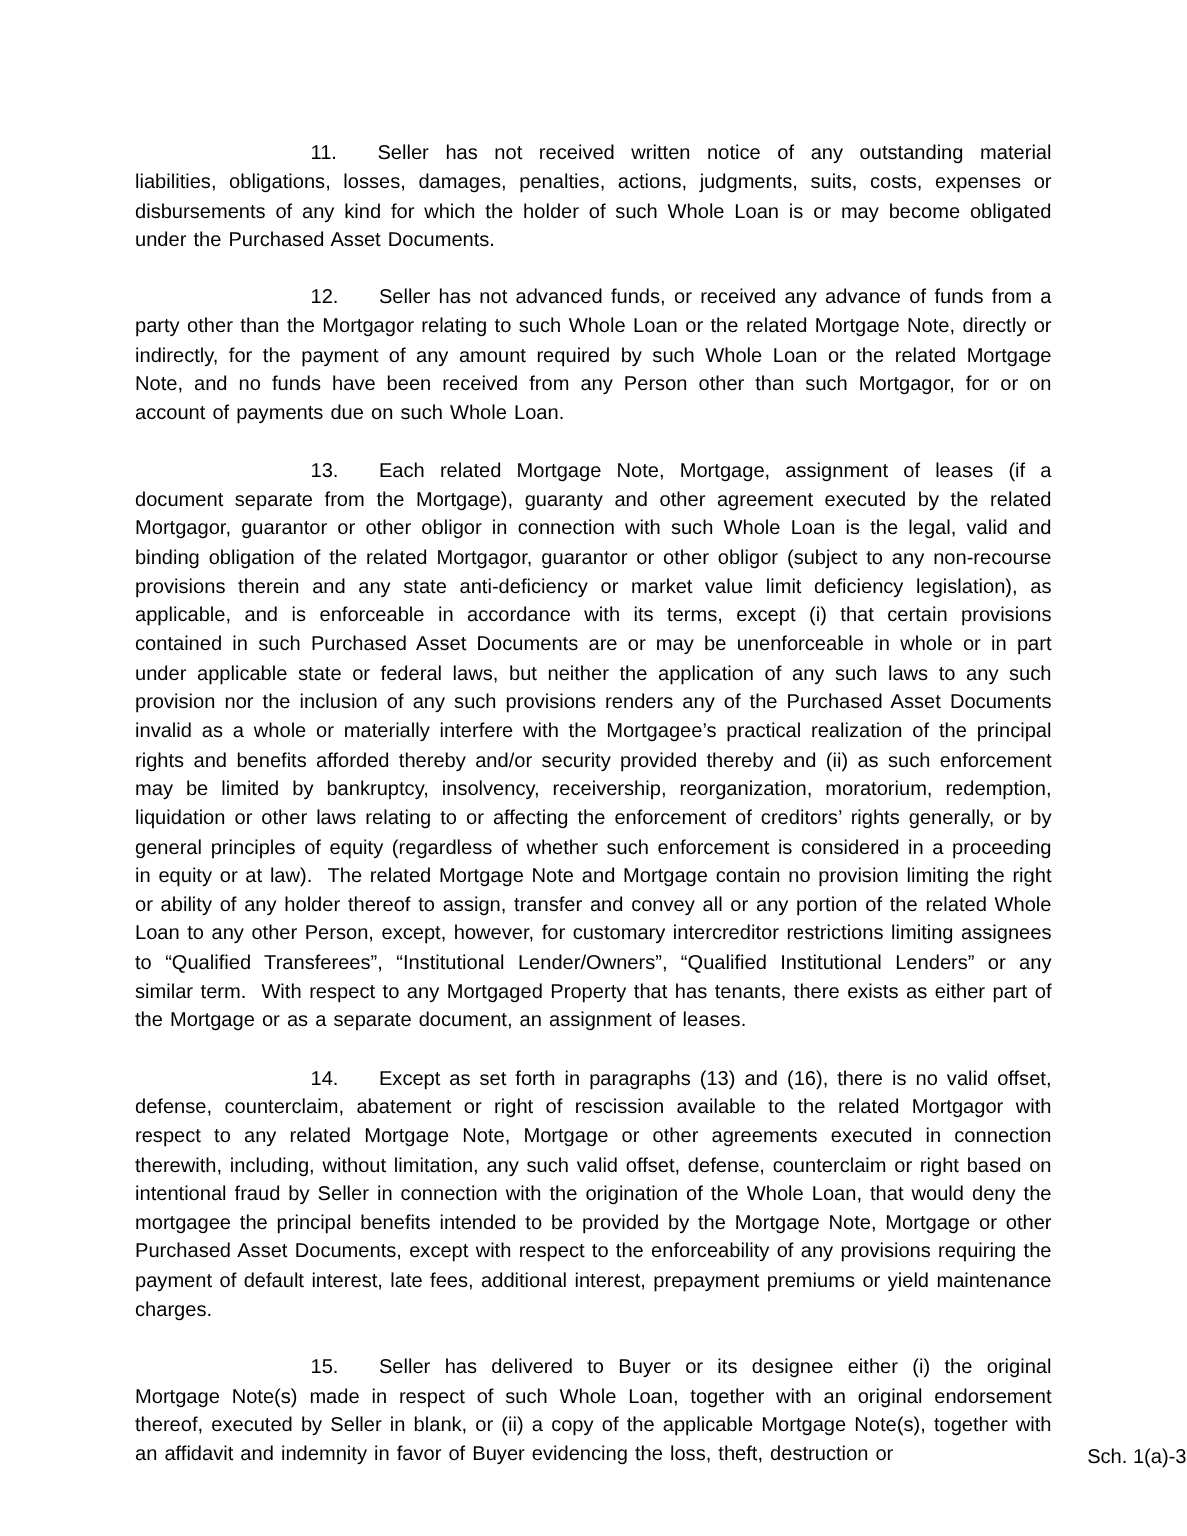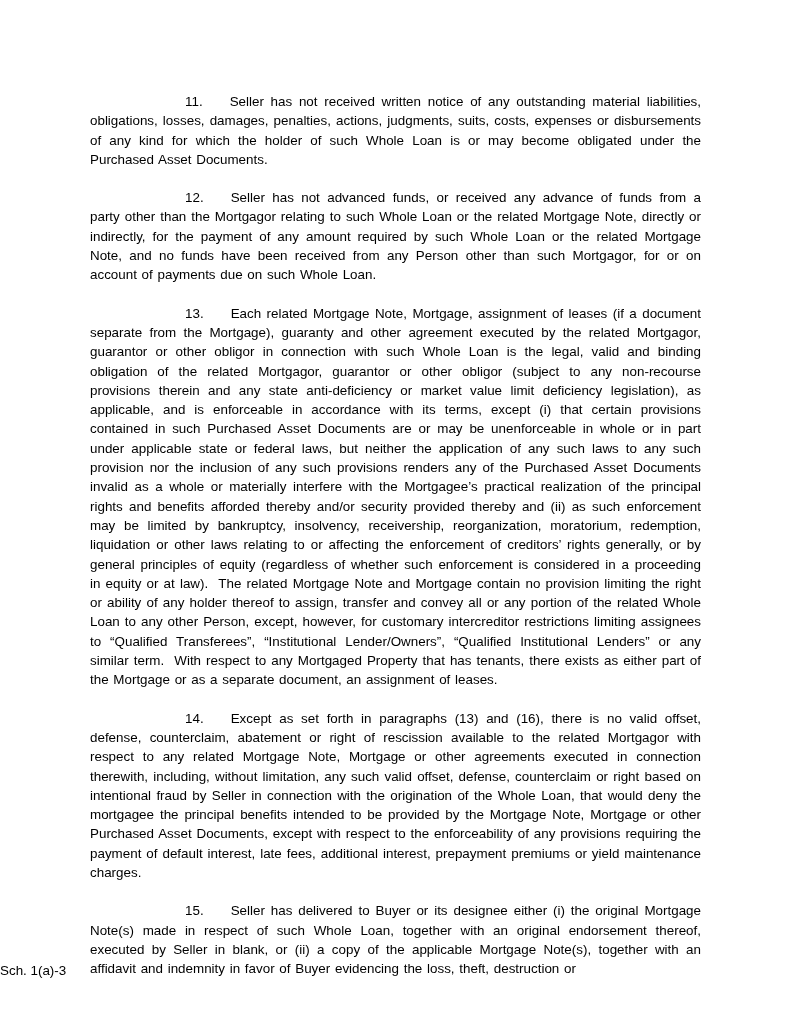--- a/index.html
+++ b/index.html
@@ -26,27 +26,28 @@
   p.para {
     margin: 0 0 19px 0;
     font-size: 13.4px;
     line-height: 19.3px;
     text-align: justify;
     text-indent: 95px;
     word-spacing: 1px;
   }
   .pnum {
     margin-right: 27px;
+    margin-left: 22px;
   }
   .footer {
     position: absolute;
     left: 0;
     right: 0;
     bottom: 44px;
-    text-align: left;
+    text-align: right;
     font-size: 13.4px;
     line-height: 18px;
   }
 </style>
 </head>
 <body>
 
 <div class="page">
   <div class="content">
 

